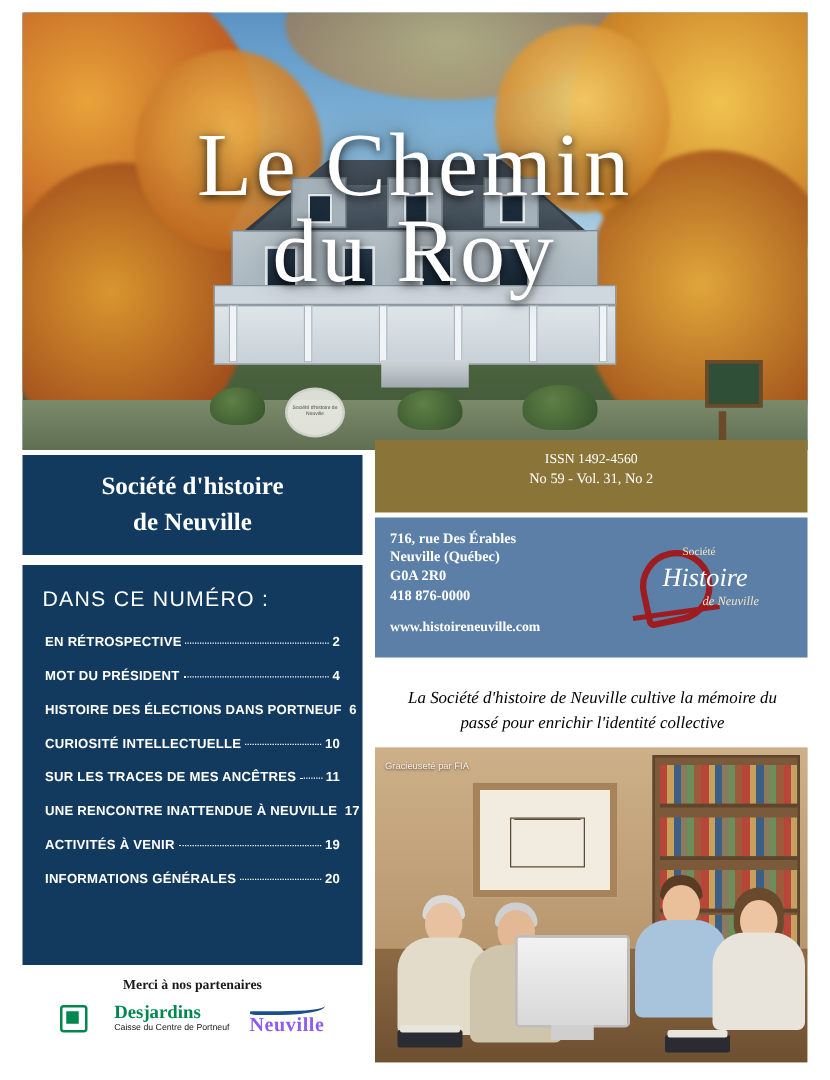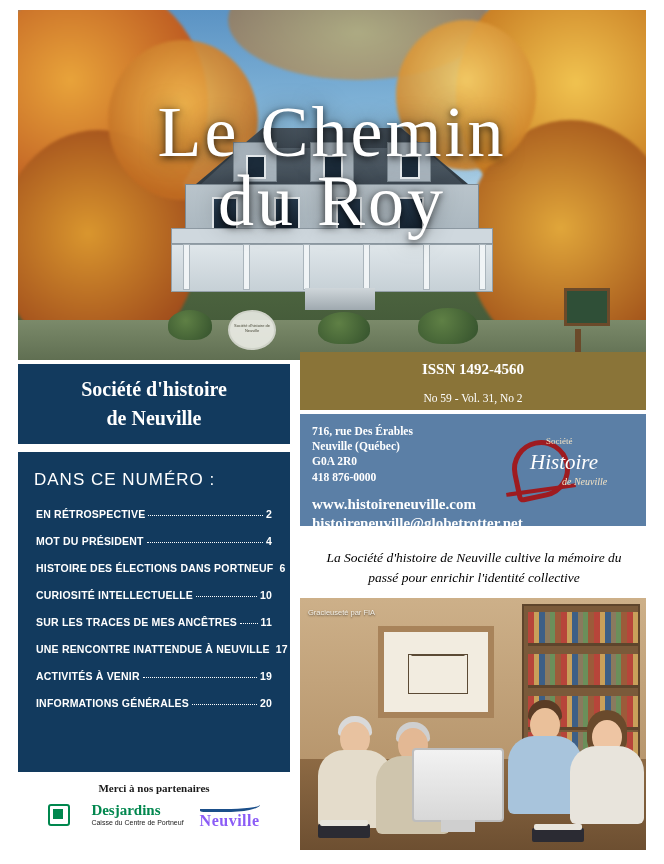--- a/index.html
+++ b/index.html
@@ -209,33 +209,33 @@
   
   .bulletin-box {
     position: absolute; left: 300px; top: 352px;
     width: 346px; height: 58px;
     background: #8a7438;
     color: #ffffff; text-align: center;
     padding-top: 6px;
     font-family: "Liberation Serif", serif;
   }
   .bulletin-box .b1 { font-size: 13.5px; font-weight: bold; letter-spacing: .3px; }
-  .bulletin-box .b2 { font-size: 15px; margin-top: 3px; font-weight: bold; }
-  .bulletin-box .b3 { font-size: 11.5px; margin-top: 14px; }
+  .bulletin-box .b2 { font-size: 11px; margin-top: 3px; }
+  .bulletin-box .b3 { font-size: 11.5px; margin-top: 4px; }
 
   .contact-box {
     position: absolute; left: 300px; top: 414px;
     width: 346px; height: 112px;
     background: #5b7fa6;
     color: #ffffff;
     padding: 10px 12px;
     font-family: "Liberation Serif", serif;
   }
   .contact-box .line { font-size: 11.5px; font-weight: bold; line-height: 1.32; }
-  .contact-box .web { margin-top: 11px; font-size: 15px; font-weight: bold; }
+  .contact-box .web { margin-top: 11px; font-size: 11px; font-weight: bold; }
   .shield-logo {
     position: absolute; right: 10px; top: 16px;
     width: 130px; height: 78px;
   }
   .shield-logo .swirl {
     position: absolute; left: 6px; top: 10px;
     width: 58px; height: 58px;
     border: 5px solid #9e1b20;
     border-radius: 50% 50% 50% 10%;
     transform: rotate(-12deg);
@@ -481,21 +481,20 @@
     <div class="b2">ISSN 1492-4560</div>
     <div class="b3">No 59 - Vol. 31, No 2</div>
   </div>
 
   <div class="contact-box">
     <div class="line">716, rue Des Érables</div>
     <div class="line">Neuville (Québec)</div>
     <div class="line">G0A 2R0</div>
     <div class="line">418 876-0000</div>
     <div class="web">www.histoireneuville.com</div>
-    <div class="web" style="margin-top:2px;">histoireneuville@globetrotter.net</div>
 
     <div class="shield-logo">
       <div class="swirl"></div>
       <div class="sword"></div>
       <div class="t1">Société</div>
       <div class="t2">Histoire</div>
       <div class="t3">de Neuville</div>
     </div>
   </div>
 

